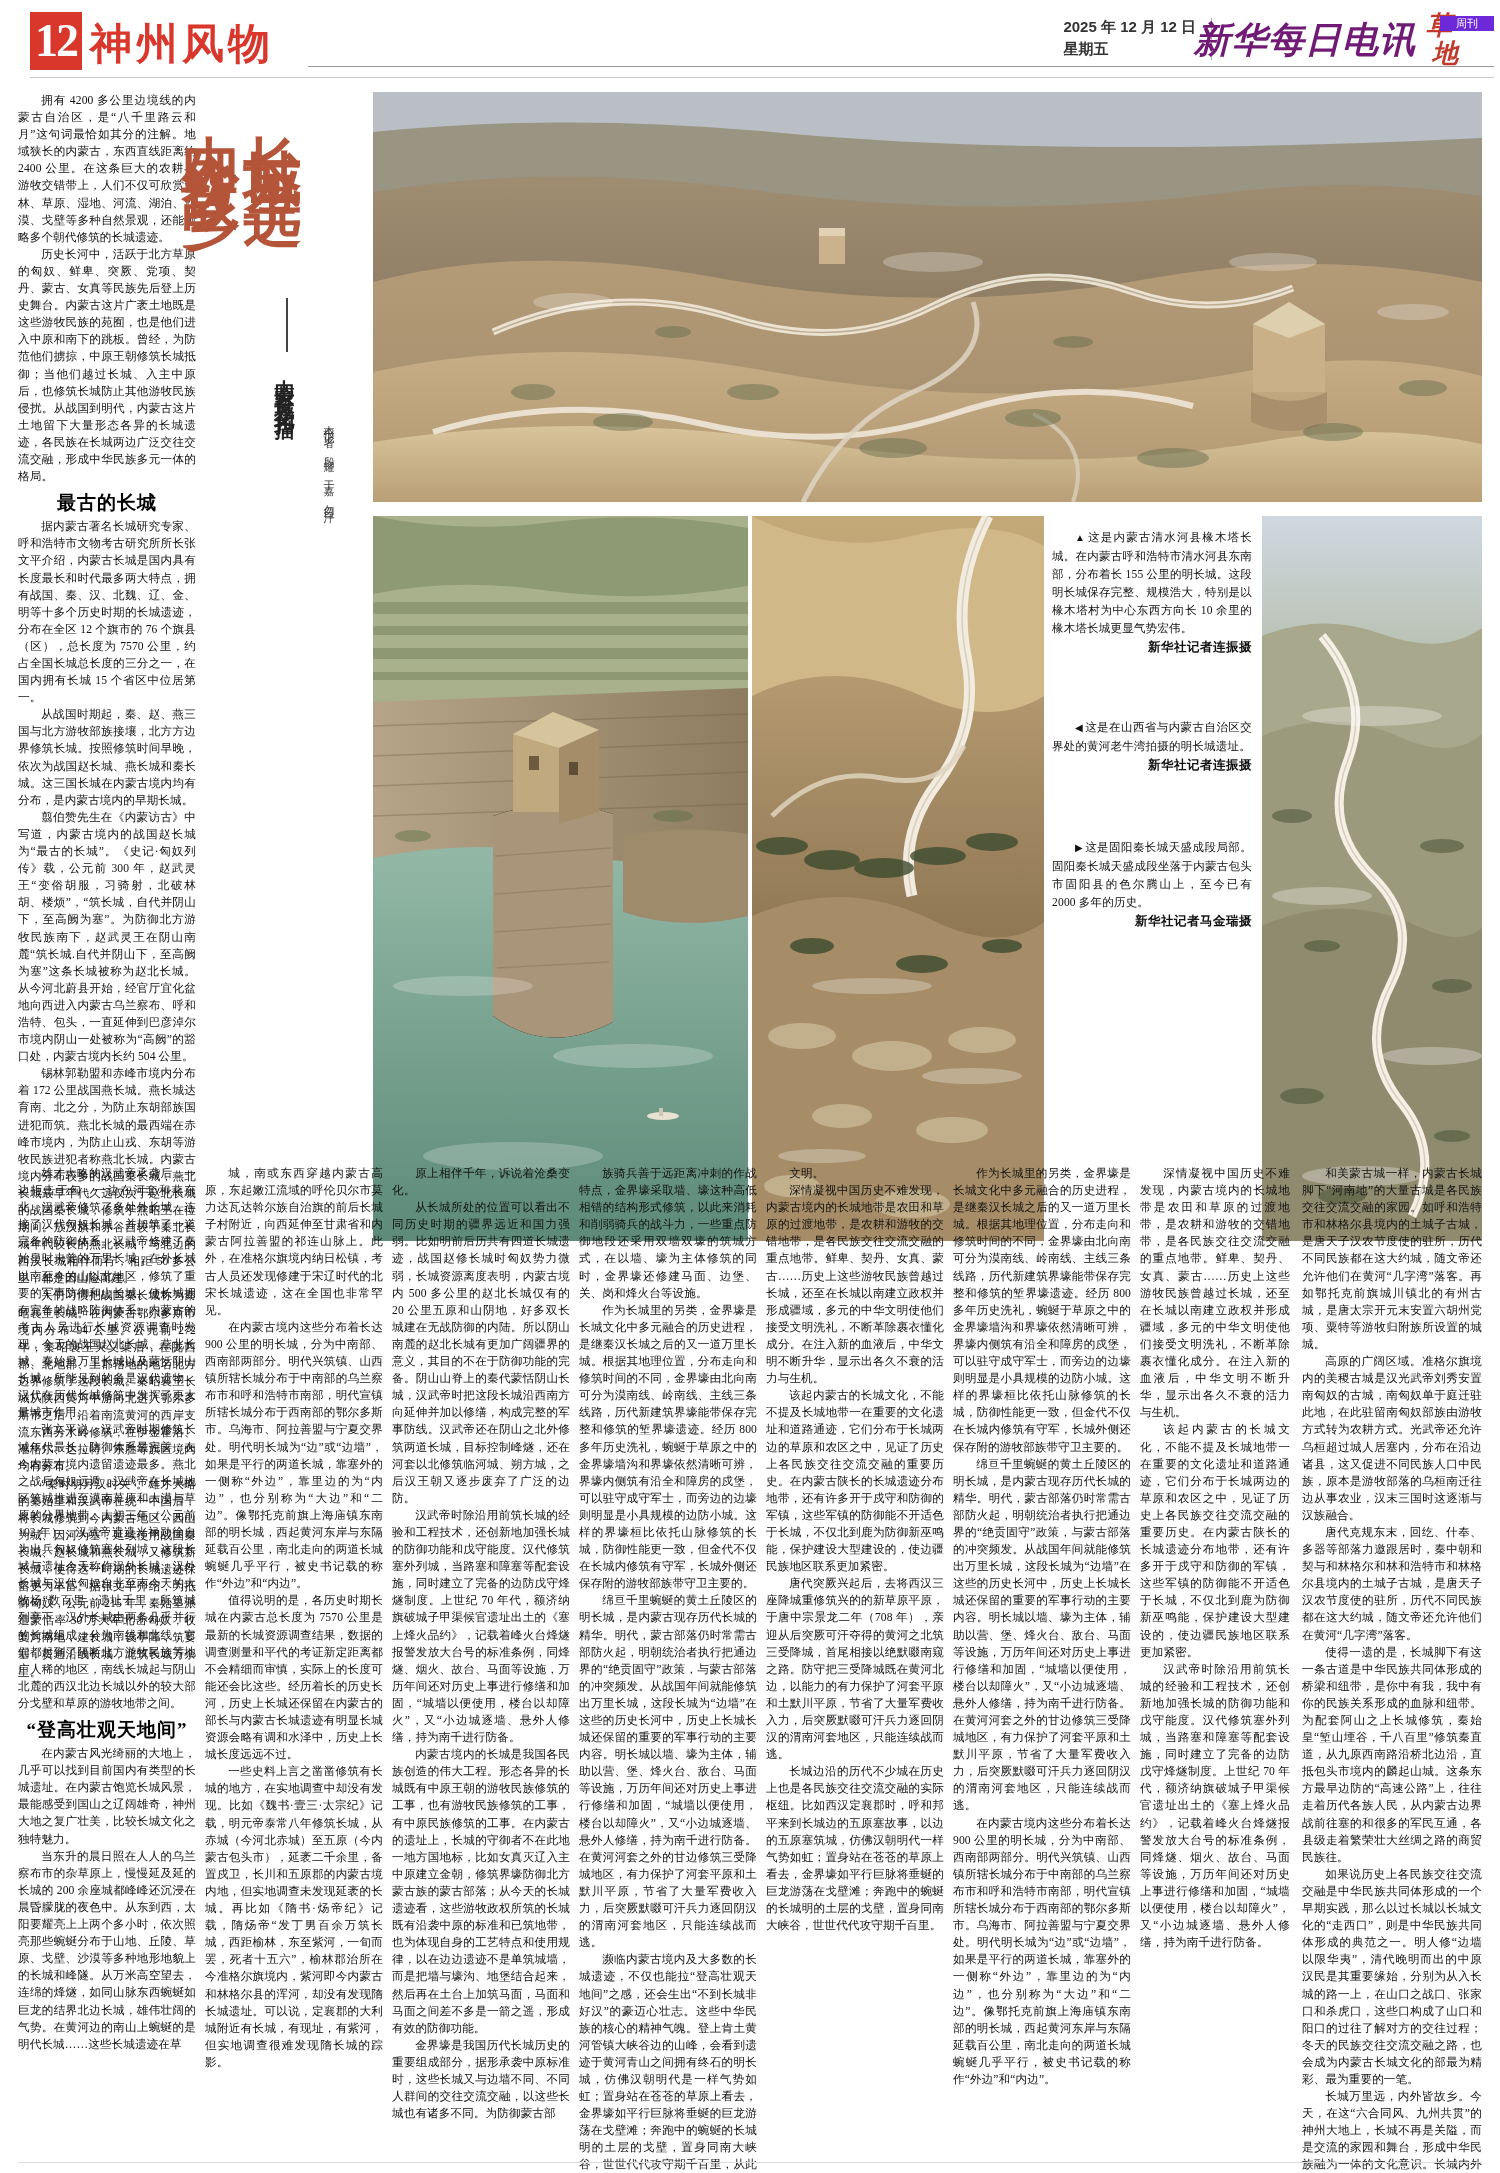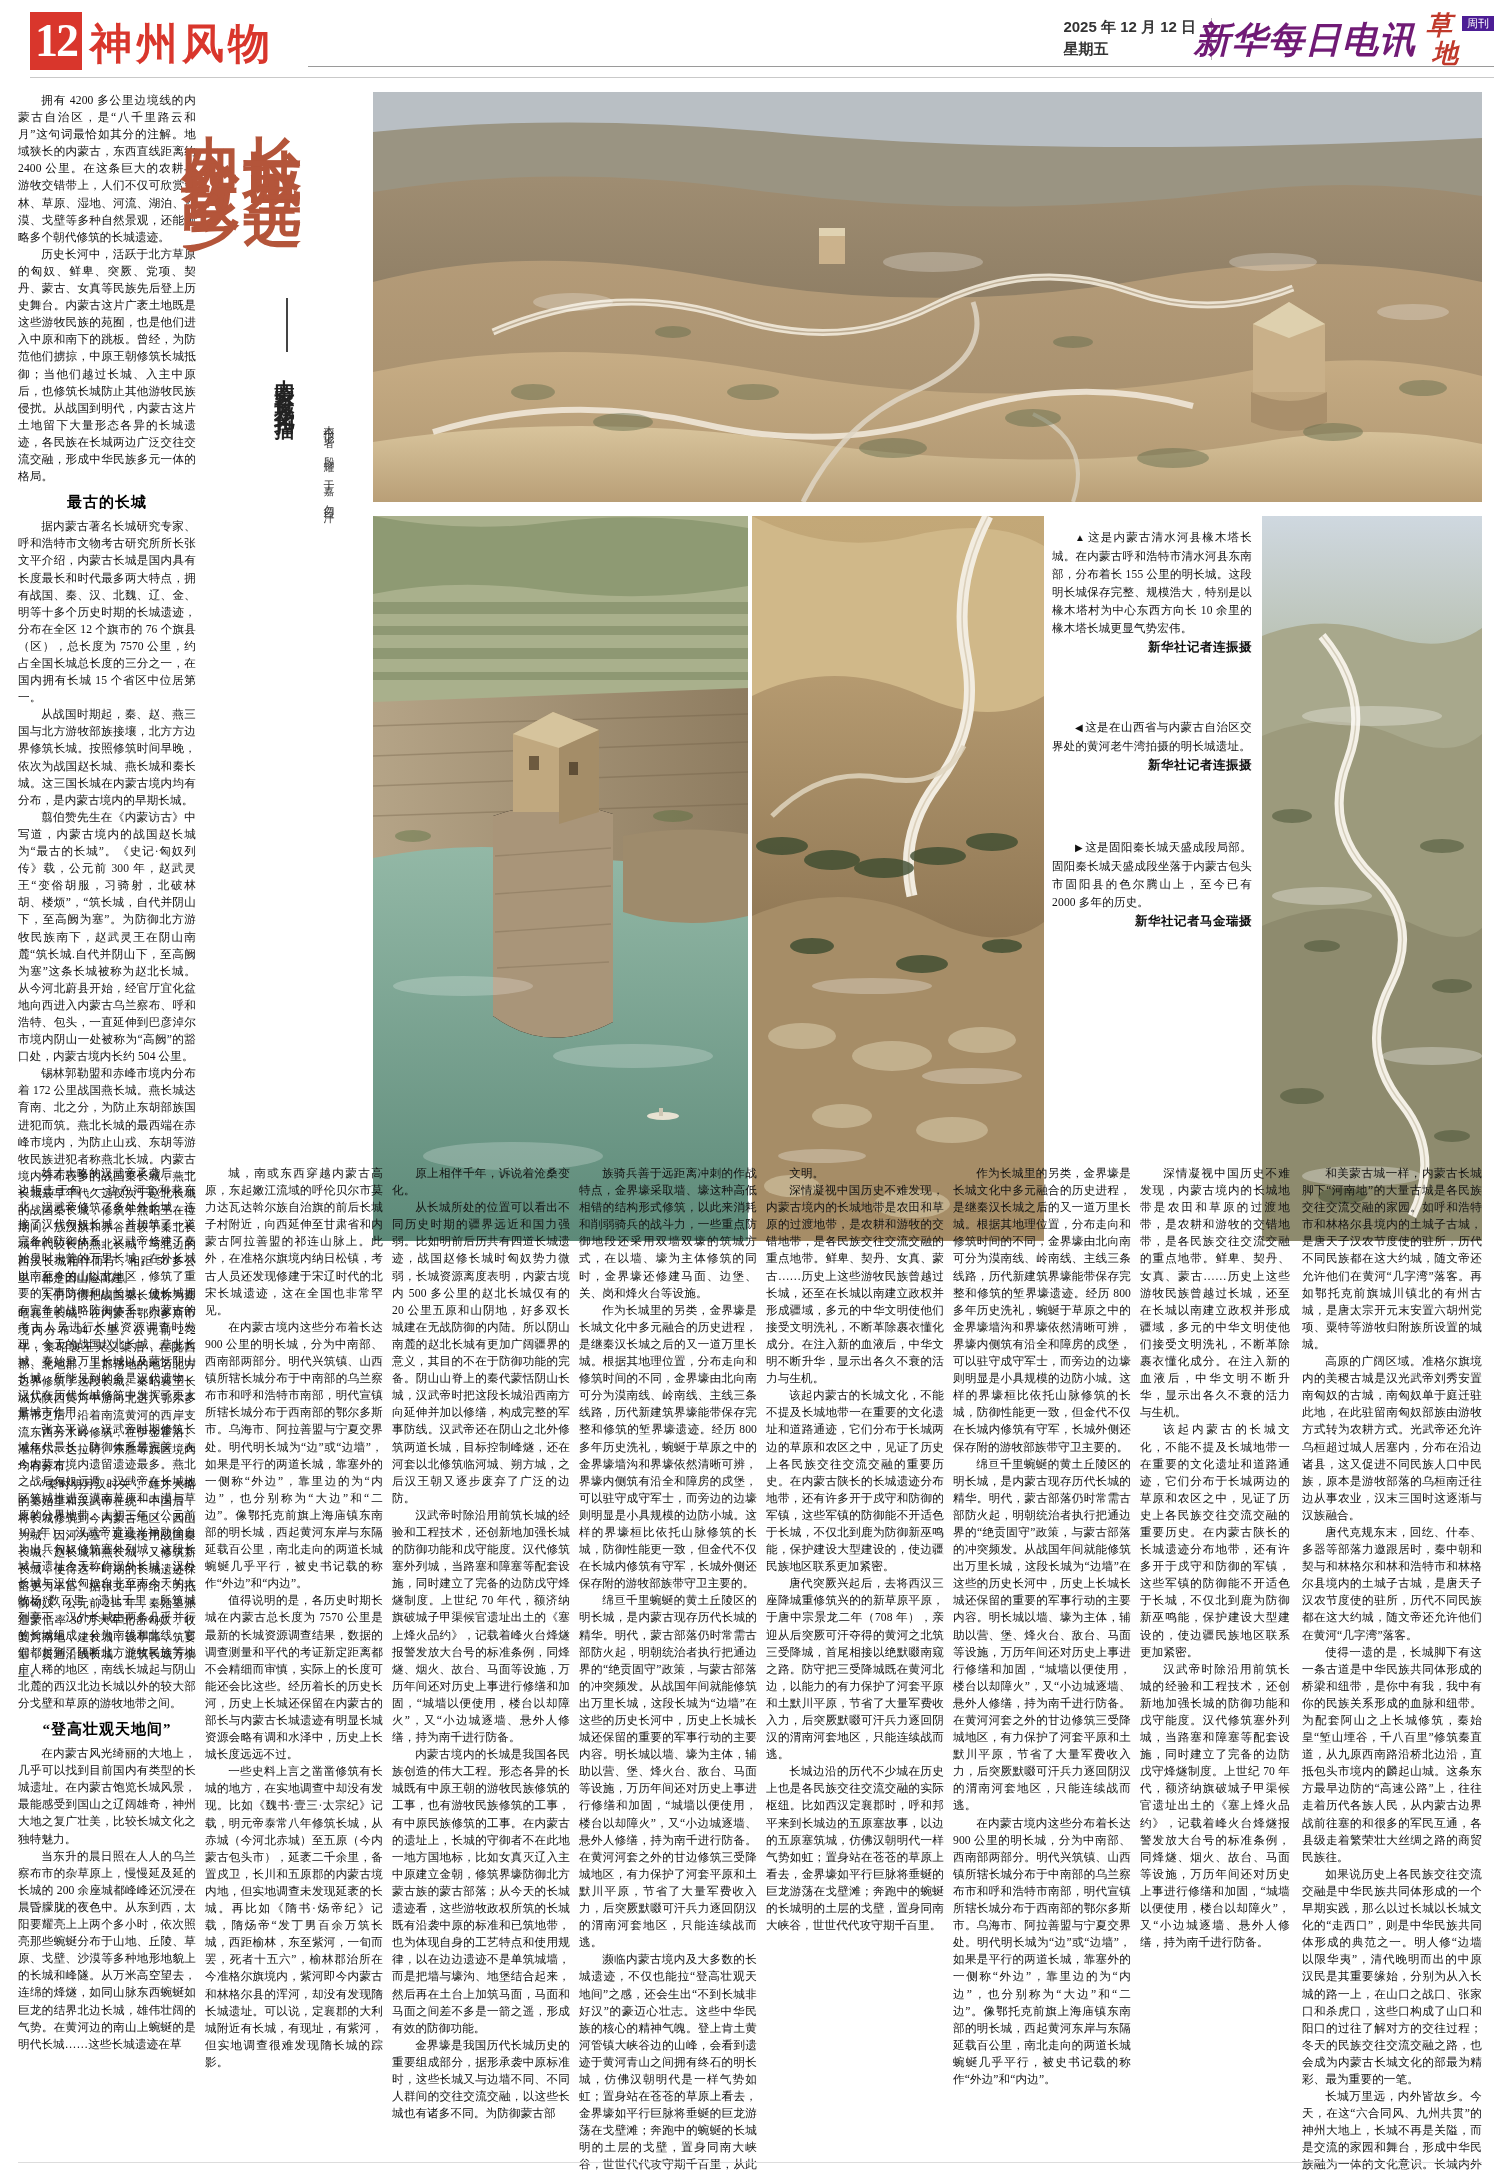--- a/index.html
+++ b/index.html
@@ -35,34 +35,34 @@
   .logo-box{position:absolute;right:18px;top:8px;width:68px;height:60px;}
   .logo-char{
     position:absolute;left:0;top:0;font-size:26px;color:#c0392b;font-weight:bold;
     font-family:"Liberation Serif",serif;font-style:italic;
   }
   .logo-char2{
     position:absolute;left:6px;top:28px;font-size:26px;color:#c0392b;font-weight:bold;
     font-family:"Liberation Serif",serif;font-style:italic;
   }
   .logo-badge{
-    position:absolute;right:0;top:8px;background:#4c1d95;color:#fff;font-size:11px;
-    padding:2px 5px;line-height:11px;width:22px;text-align:center;
+    position:absolute;right:0;top:8px;background:#6d28d9;color:#fff;font-size:11px;
+    padding:2px 16px;line-height:11px;width:22px;text-align:center;
     font-family:"Liberation Sans",sans-serif;
   }
 
   
   .col{
     position:absolute;font-size:11.6px;line-height:17.1px;text-align:justify;
     color:#111;font-family:"Liberation Serif","DejaVu Serif",serif;
     letter-spacing:0.1px;
   }
   .col p{margin:0 0 0 0;text-indent:2em;}
   .subhead{
-    font-size:15px;font-weight:bold;text-align:center;text-indent:0 !important;
+    font-size:19px;font-weight:bold;text-align:center;text-indent:0 !important;
     margin:9px 0 7px 0;letter-spacing:1px;color:#000;
   }
 
   
   .title-wrap{position:absolute;left:200px;top:88px;width:175px;height:690px;}
   .vtitle{
     position:absolute;right:72px;top:0;writing-mode:vertical-rl;text-orientation:upright;
     font-size:58px;font-weight:bold;color:#b4553a;letter-spacing:14px;line-height:62px;
     font-family:"Liberation Serif",serif;height:660px;
   }

